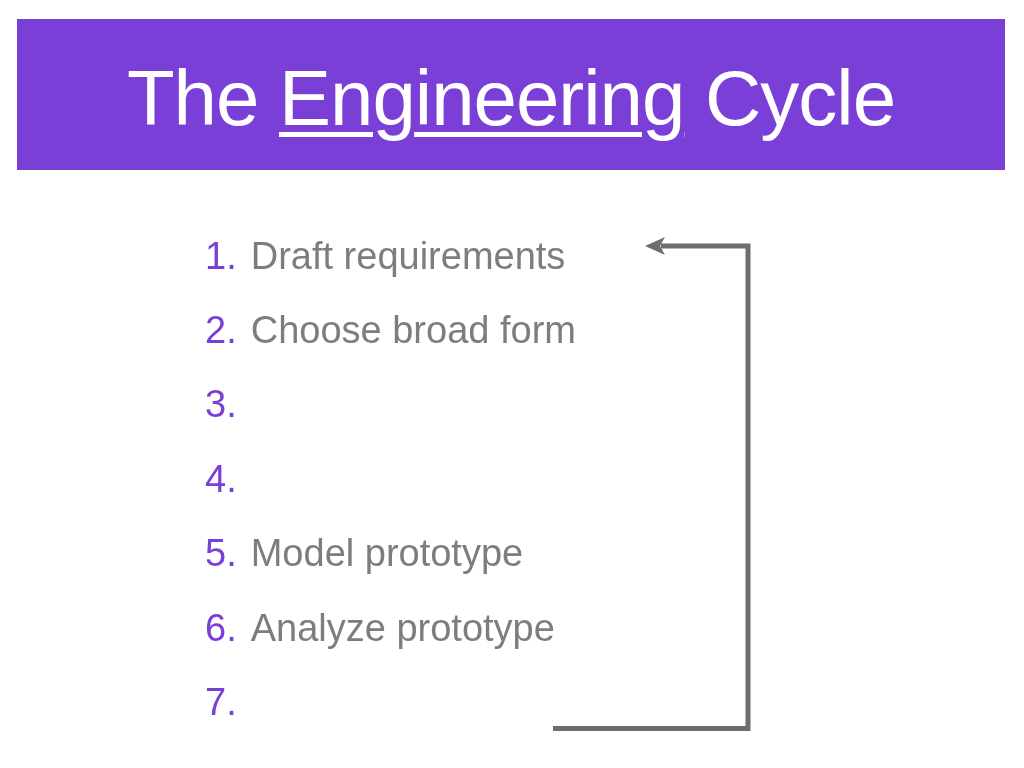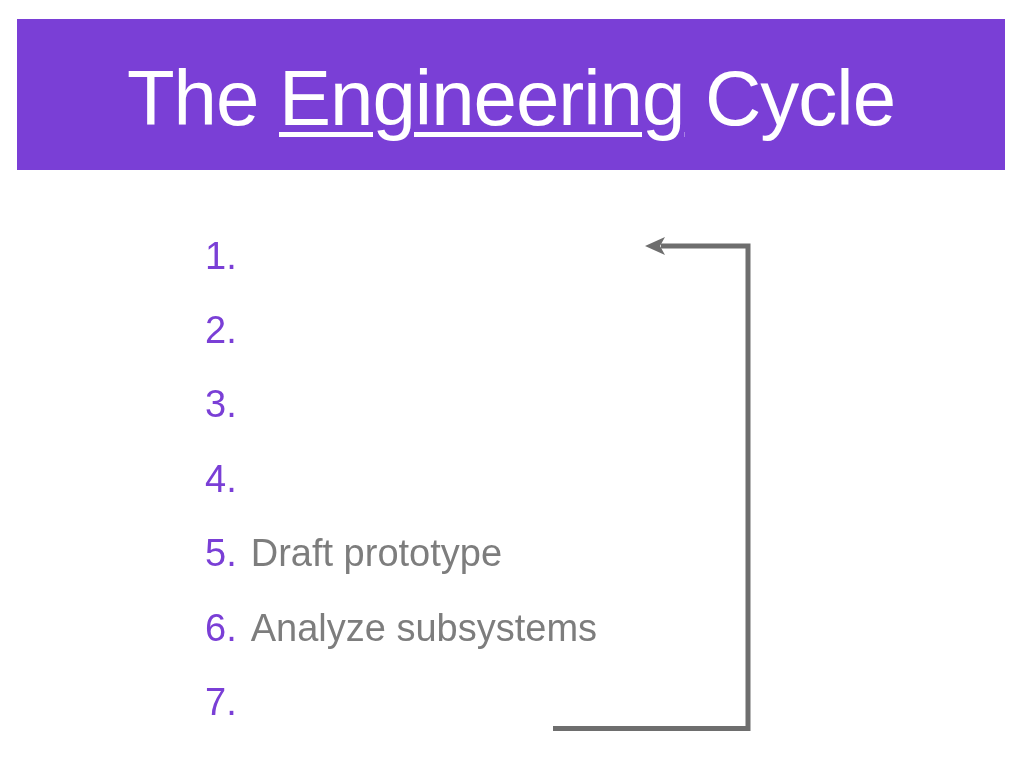--- a/index.html
+++ b/index.html
@@ -88,37 +88,39 @@
 
 <div class="slide">
 
   <header class="banner">
     <h1 class="slide-title"><span>The </span><span class="underlined">Engineering</span><span> Cycle</span></h1>
   </header>
 
   <ol class="steps">
     <li>
       <span class="num">1.</span>
+      <span class="txt">Draft requirements</span>
     </li>
     <li>
       <span class="num">2.</span>
+      <span class="txt">Choose broad form</span>
     </li>
     <li>
       <span class="num">3.</span>
     </li>
     <li>
       <span class="num">4.</span>
     </li>
     <li>
       <span class="num">5.</span>
-      <span class="txt">Draft prototype</span>
+      <span class="txt">Model prototype</span>
     </li>
     <li>
       <span class="num">6.</span>
-      <span class="txt">Analyze subsystems</span>
+      <span class="txt">Analyze prototype</span>
     </li>
     <li>
       <span class="num">7.</span>
     </li>
   </ol>
 
   <svg class="cycle-arrow" viewBox="0 0 1024 768" xmlns="http://www.w3.org/2000/svg">
     <path d="M 553 728.5 H 748 V 246 H 661"></path>
     <polygon points="645,246 665,237 660,246 665,255"></polygon>
   </svg>

